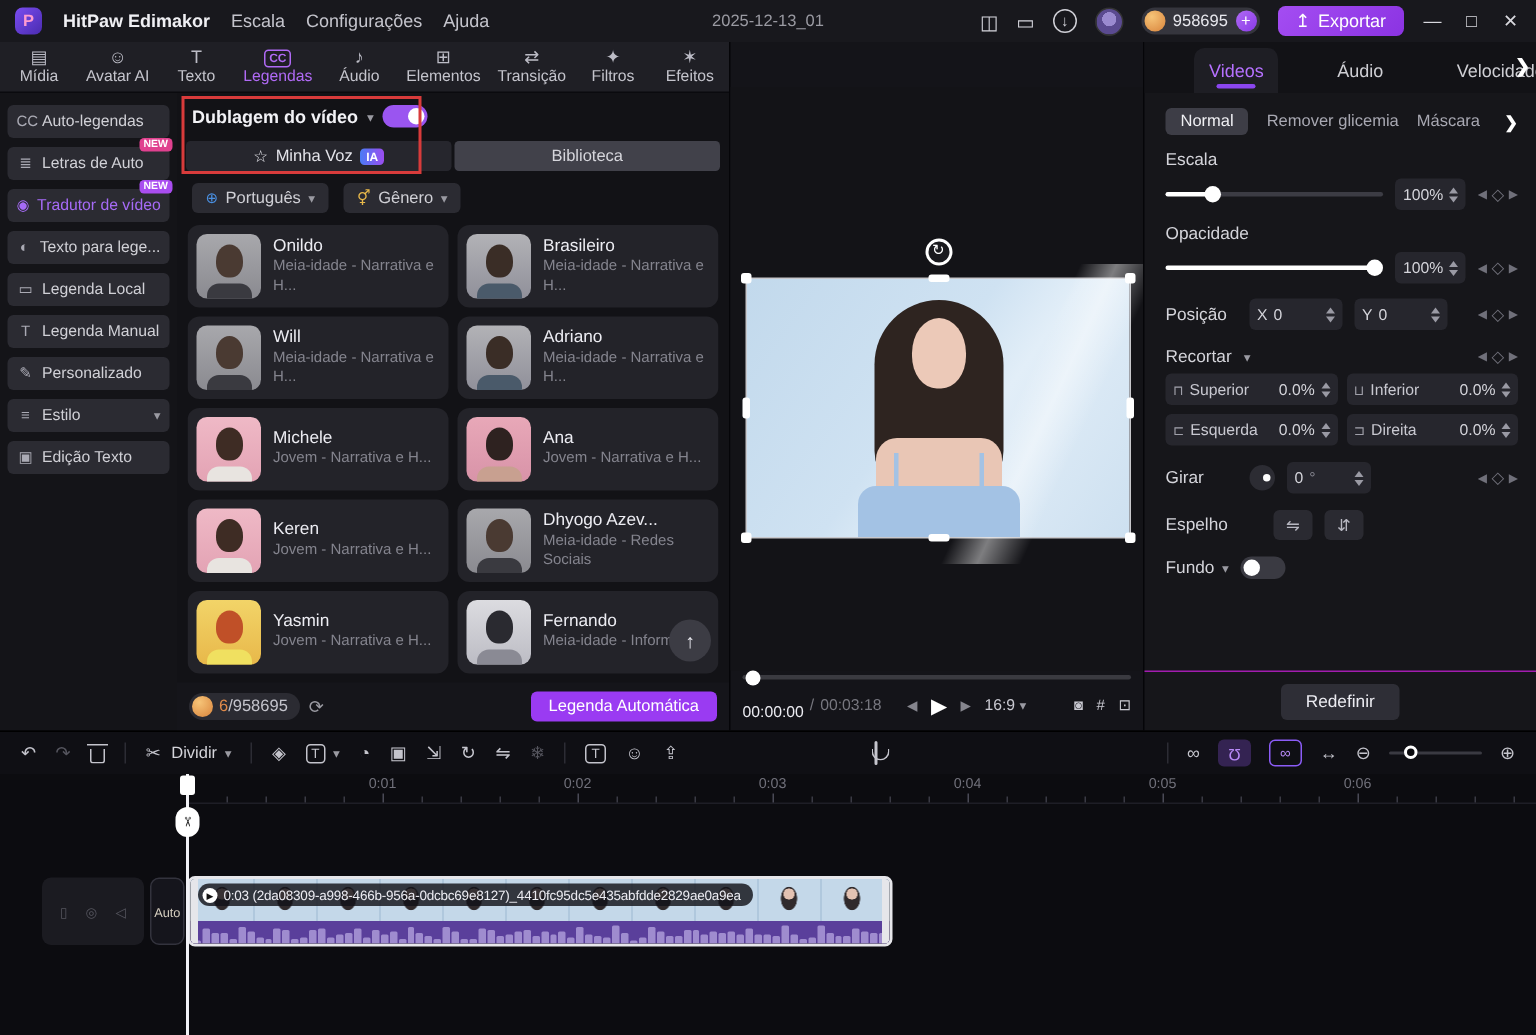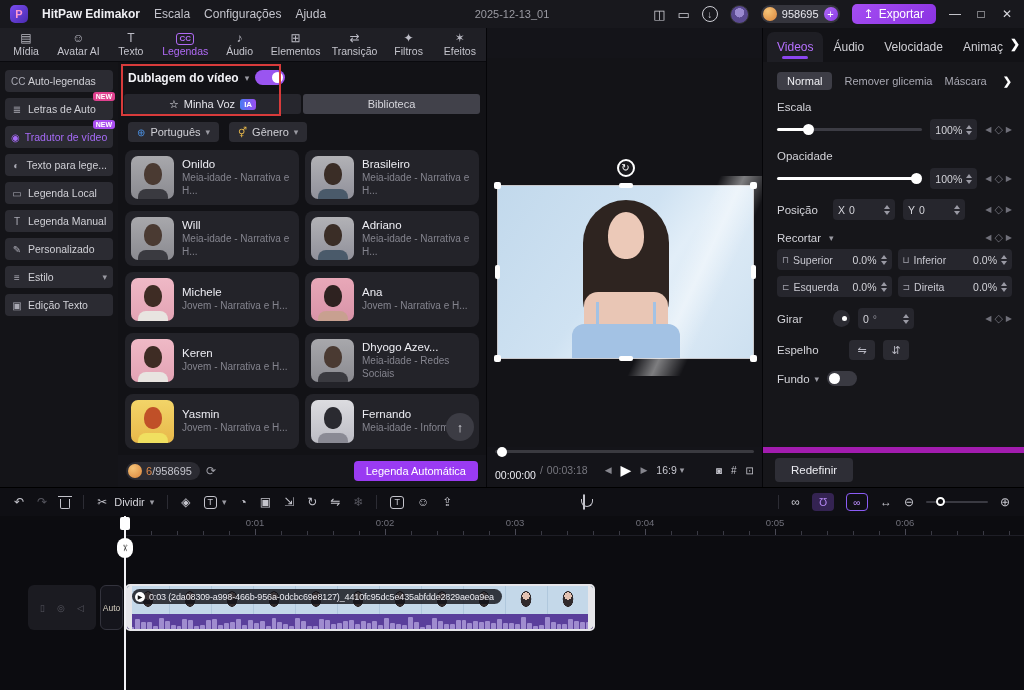--- a/index.html
+++ b/index.html
@@ -106,21 +106,21 @@
   .transport { position:absolute; left:8px; right:8px; bottom:7px; height:20px; display:flex; align-items:center; gap:9px; font-size:10.5px; }
   .t-cur { color:#ececf2;margin-top:9px; } .t-sep, .t-total { color:#77777f; }
   .t-ic { color:#c8c8d0; font-size:10px; }
   .t-play { font-size:14px; color:#fff; }
   .t-dim { color:#85858d; font-size:9px; }
   .aspect { color:#c8c8d0; display:flex; align-items:center; gap:3px; }
 
   
   .inspector { position:absolute; left:762px; top:28px; width:262px; height:459px; background:#16161a; border-left:1px solid #050508; }
   .insp-tabs { height:34px; background:#121216; display:flex; align-items:flex-end; padding:0 4px; position:relative; }
-  .insp-tab { font-size:12px; color:#cfcfd4; padding:8px 10px 8px; position:relative; }
+  .insp-tab { font-size:12px; color:#cfcfd4; padding:8px 10px 8px; position:relative;margin-left:29px; }
   .insp-tab.active { color:#b671ff; background:#1e1e24; border-radius:7px 7px 0 0; }
   .insp-tab.active::after { content:''; position:absolute; left:50%; transform:translateX(-50%); bottom:3px; width:26px; height:3px; border-radius:2px; background:#8b46f0; }
   .tab-chevron { position:absolute; right:4px; top:9px; color:#fff; font-weight:bold; font-size:12px; }
   .insp-body { position:absolute; left:0; right:0; top:34px; bottom:40px; padding:10px 12px 0 14px; overflow:hidden; }
   .subtabs { display:flex; align-items:center; gap:12px; margin-bottom:11px; }
   .subtab { font-size:11px; color:#a8a8b2; }
   .subtab.active { background:#3d3d46; color:#f0f0f4; border-radius:4px; padding:3px 10px; }
   .subtab-chevron { margin-left:auto; color:#fff; font-weight:bold; font-size:11px; }
   .insp-label { font-size:11.5px; color:#d4d4da; margin-bottom:6px; }
   .slider-row { display:flex; align-items:center; gap:8px; margin-bottom:10px; }
@@ -140,21 +140,21 @@
   .grow { flex:1; }
   .crop-grid { display:grid; grid-template-columns:1fr 1fr; gap:6px; margin-bottom:11px; margin-top:-2px; }
   .crop-box { height:21px; background:#26262d; border-radius:4px; display:flex; align-items:center; gap:4px; padding:0 5px; }
   .crop-glyph { color:#a0a0aa; font-size:9px; }
   .crop-label { font-size:10.5px; color:#c8c8d0; }
   .crop-val { font-size:10.5px; color:#d4d4da; margin-left:auto; }
   .dial { width:17px; height:17px; border-radius:50%; background:#2c2c33; position:relative; }
   .dial::after { content:''; position:absolute; right:3px; top:6px; width:5px; height:5px; border-radius:50%; background:#fff; }
   .mini-btn { width:26px; height:20px; background:#2a2a31; border-radius:4px; color:#b8b8c2; font-size:11px; display:flex; align-items:center; justify-content:center; }
   .subst-btn { height:21px; border:1px solid #9a55f0; border-radius:5px; color:#ece2ff; font-size:11.5px; display:flex; align-items:center; padding:0 12px; }
-  .insp-footer { position:absolute; left:0; right:0; bottom:0; height:40px; border-top:6px solid #a21caf; display:flex; align-items:center; justify-content:flex-start; padding:0 12px; }
+  .insp-footer { position:absolute; left:0; right:0; bottom:0; height:40px; border-top:1px solid #a21caf; display:flex; align-items:center; justify-content:center; padding:0 12px; }
   .reset-btn { height:24px; background:#2e2e36; border-radius:4px; color:#ececf2; font-size:11.5px; display:flex; align-items:center; padding:0 16px; }
 
   
   .timeline { position:absolute; left:0; top:487px; width:1024px; height:203px; background:#0c0c10; border-top:1px solid #000; }
   .tl-toolbar { position:absolute; left:0; top:0; right:0; height:28px; display:flex; align-items:center; gap:13px; padding:0 14px; background:#0f0f14; }
   .tl-ic { color:#c4c4cc; font-size:12px; }
   .tl-dim { color:#55555e; }
   .tl-sep { width:1px; height:14px; background:#2c2c34; }
   .split-label { font-size:11px; color:#d4d4da; margin-left:-6px; }
   .boxed-t { font-size:9px; color:#c4c4cc; border:1px solid #c4c4cc; border-radius:3px; padding:0 3px; line-height:11px; }

